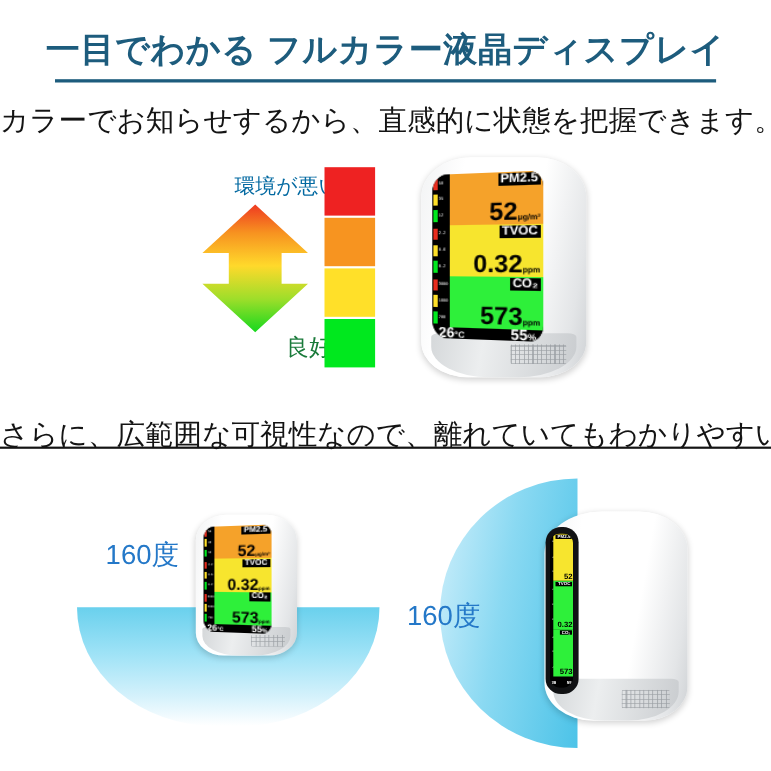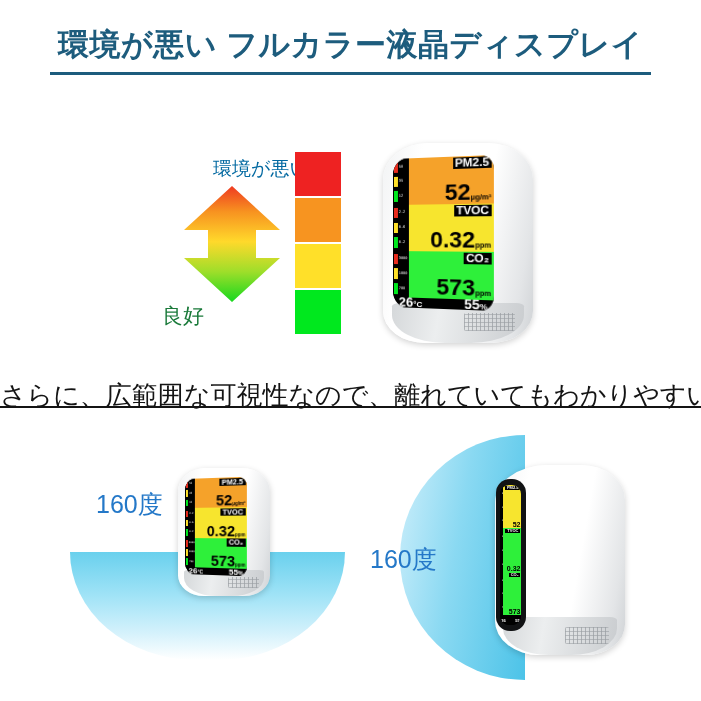--- a/index.html
+++ b/index.html
@@ -44,21 +44,21 @@
 
   
   .scale-group { position: absolute; left: 150px; top: 150px; width: 220px; height: 195px; }
   .label-bad {
     position: absolute; top: 6px; left: 19px;
     width: 140px; text-align: right;
     font-size: 19px; color: #0369a1; white-space: nowrap;
   }
   .label-good {
     position: absolute; top: 152px; left: 12px;
-    width: 140px; text-align: left;
+    width: 140px; text-align: right;
     font-size: 21px; color: #1a7a3a; white-space: nowrap;
   }
   .arrow-svg { position: absolute; top: 34px; left: 22px; }
 
   
   .swatches { position: absolute; left: 145px; top: 2px; width: 48px; }
   .swatch { width: 46px; height: 44px; margin-bottom: 2px; }
 
   
   .device-main { position: absolute; left: 383px; top: 143px; }
@@ -195,22 +195,23 @@
   .dev-bezel {
     position: absolute; border-radius: inherit;
     background: #111214;
   }
 </style>
 </head>
 <body>
 
 <div class="page">
 
-  <div class="headline">環境が悪い フルカラー液晶ディスプレイ</div>
+  <div class="headline">一目でわかる フルカラー液晶ディスプレイ</div>
   <div class="headline-rule"></div>
+  <div class="subtitle">カラーでお知らせするから、直感的に状態を把握できます。</div>
 
   <div class="scale-group">
     <div class="label-bad">環境が悪い</div>
 
     <svg class="arrow-svg" width="120" height="120" viewBox="0 0 120 120">
       <defs>
         <linearGradient id="arrGrad" x1="0" y1="0" x2="0" y2="1">
           <stop offset="0%" stop-color="#ef3a21"></stop>
           <stop offset="22%" stop-color="#f79220"></stop>
           <stop offset="48%" stop-color="#ffd92b"></stop>

